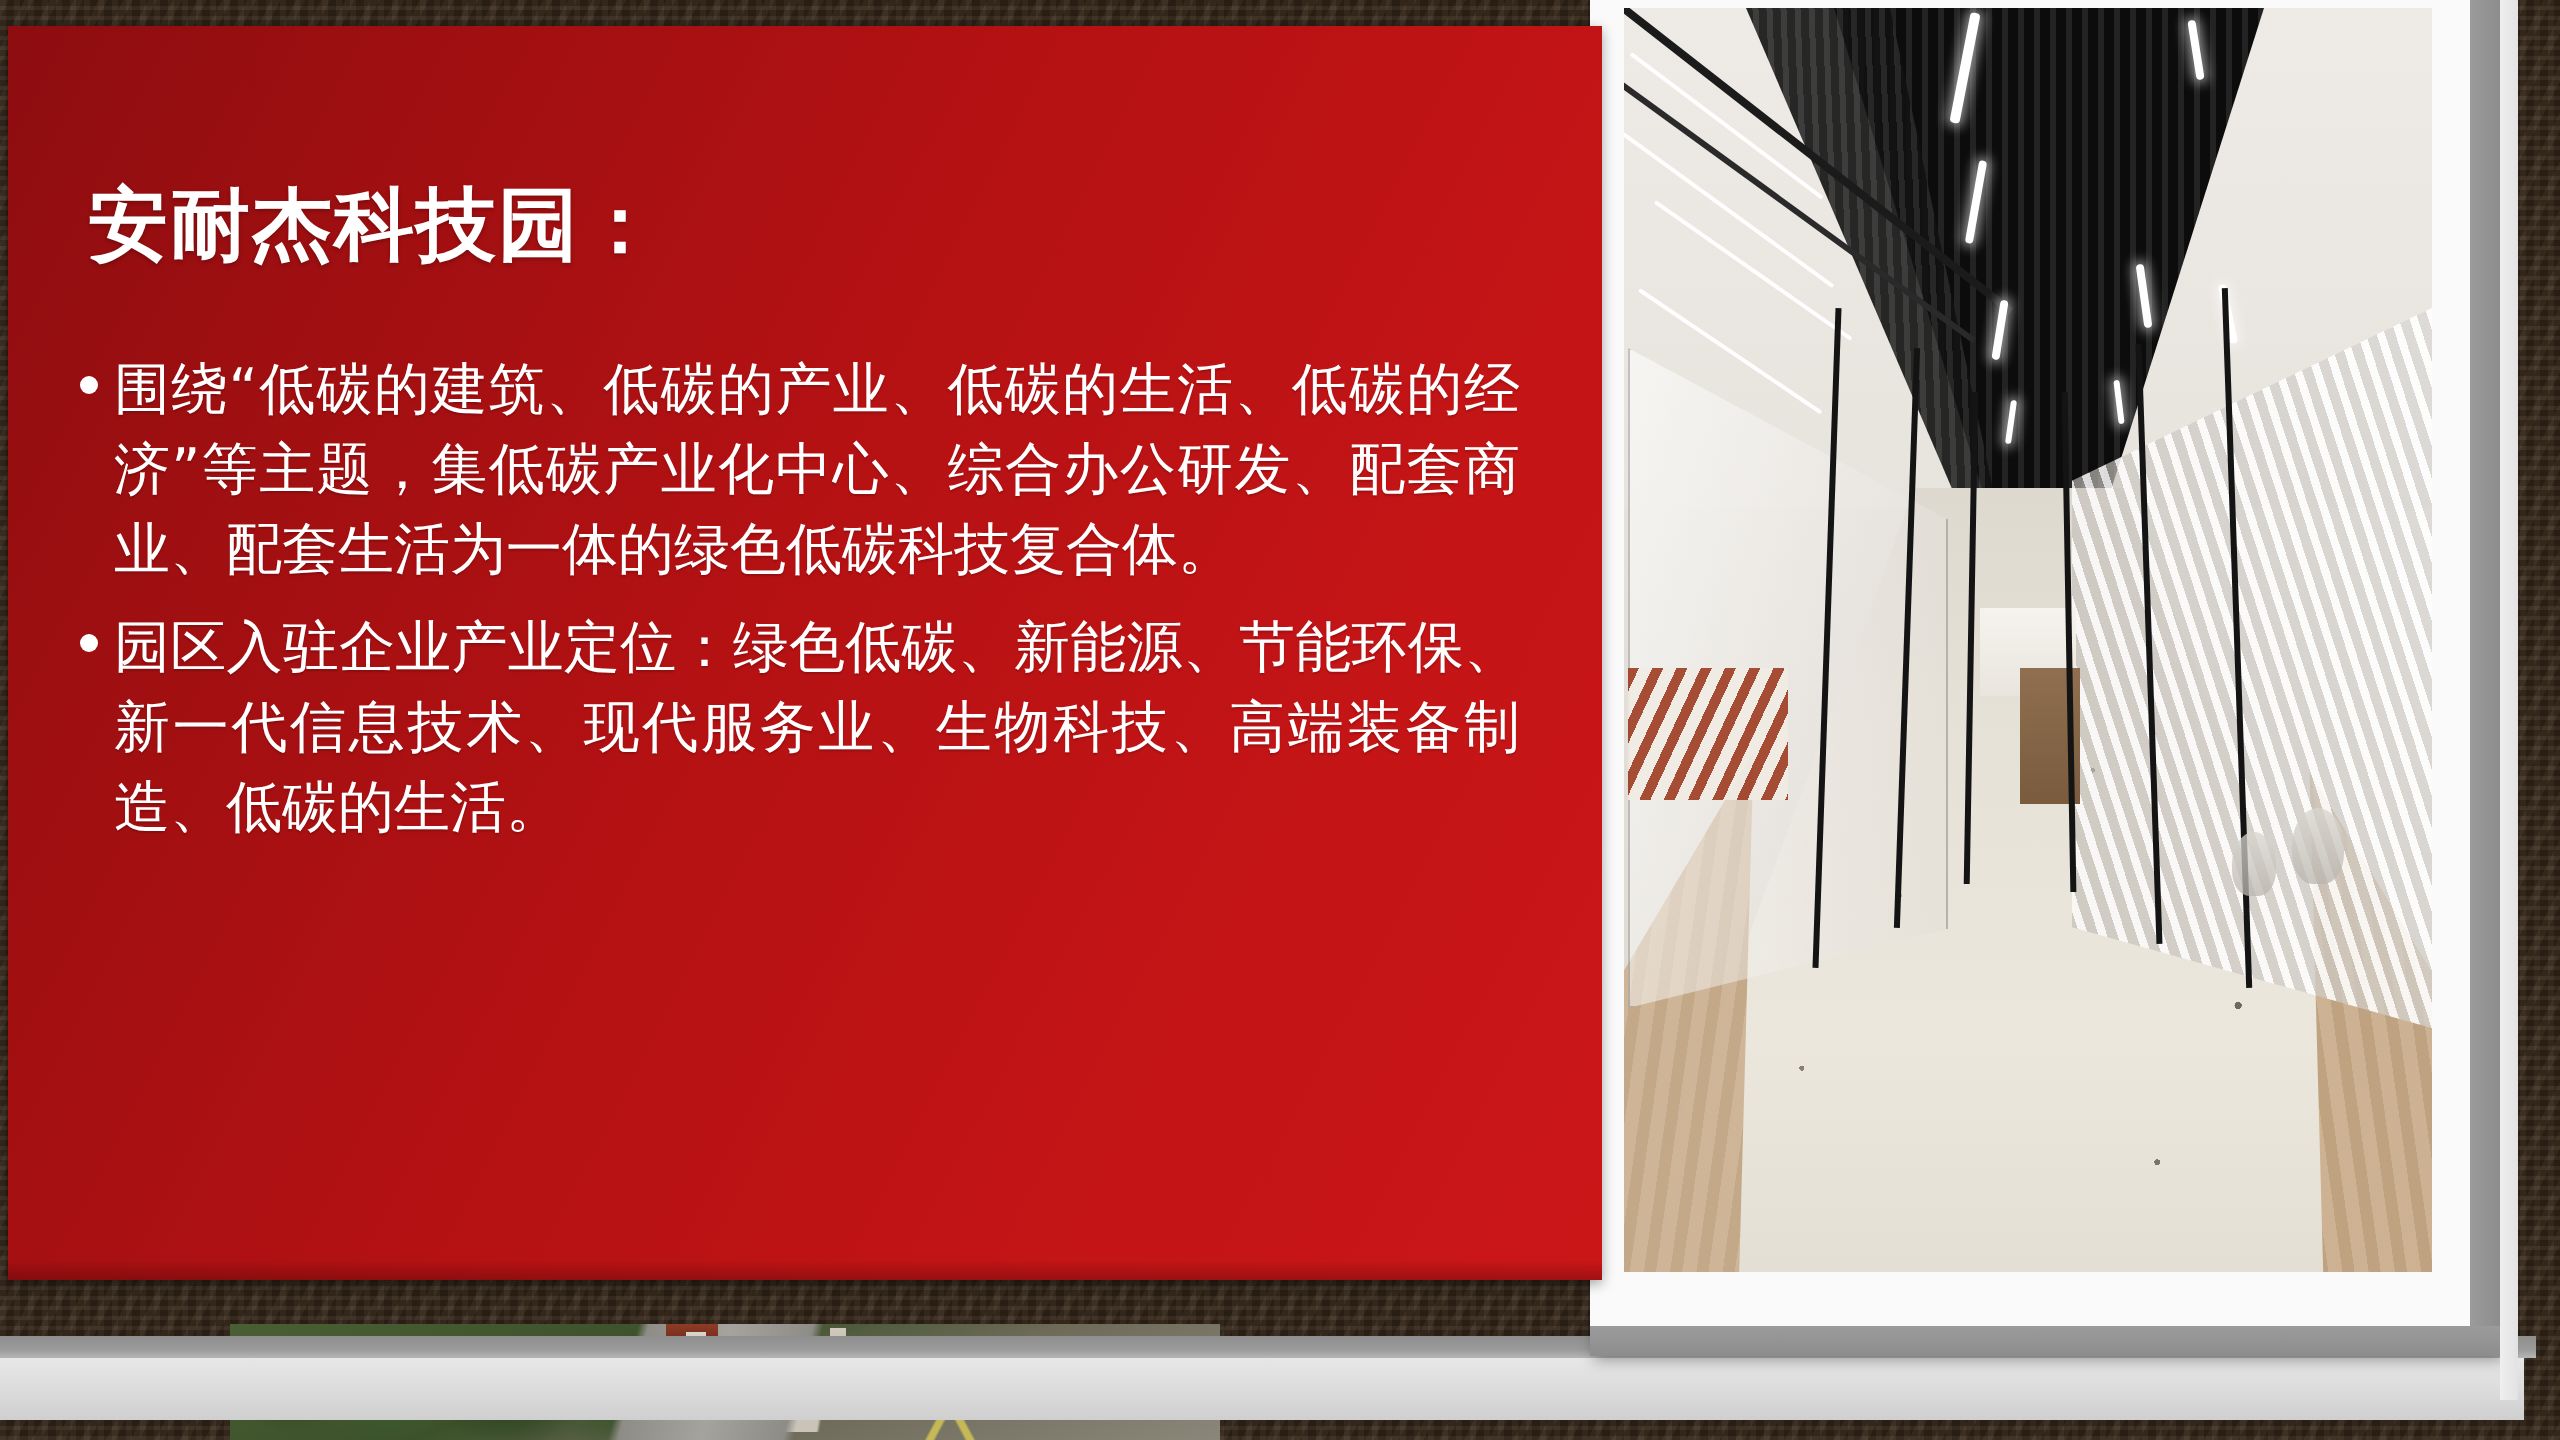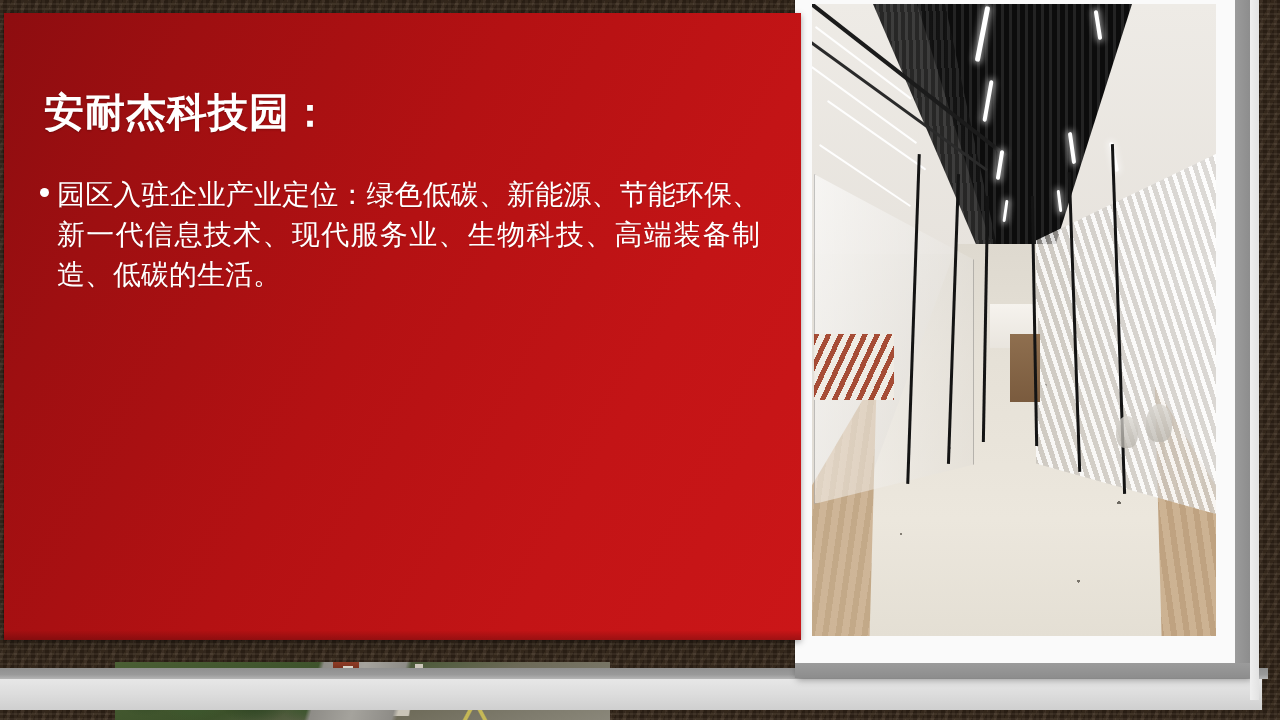--- a/index.html
+++ b/index.html
@@ -268,20 +268,24 @@
   <div class="frame-gutter"></div>
   <div class="frame-gutter-b"></div>
   <div class="frame-white-r"></div>
 
   <div class="red-panel">
 
     <div class="slide-title">安耐杰科技园：</div>
 
     <div class="bullets">
 
+      <div class="bullet-row">
+        <span class="bullet-dot"></span>
+        <span class="bullet-text">围绕“低碳的建筑、低碳的产业、低碳的生活、低碳的经济”等主题，集低碳产业化中心、综合办公研发、配套商业、配套生活为一体的绿色低碳科技复合体。</span>
+      </div>
 
       <div class="bullet-row">
         <span class="bullet-dot"></span>
         <span class="bullet-text">园区入驻企业产业定位：绿色低碳、新能源、节能环保、新一代信息技术、现代服务业、生物科技、高端装备制造、低碳的生活。</span>
       </div>
 
     </div>
   </div>
 
 </div>

